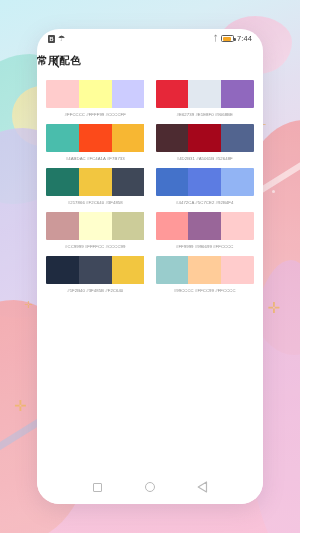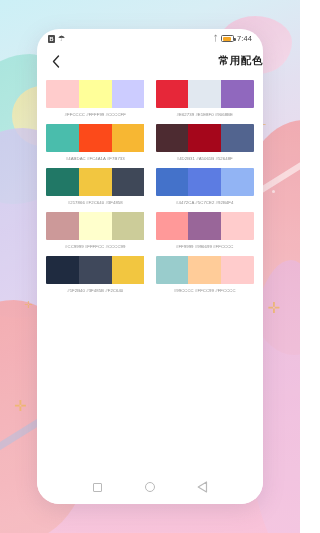--- a/index.html
+++ b/index.html
@@ -110,21 +110,21 @@
     height:26px; flex:0 0 26px;
     display:flex; align-items:center;
     position:relative;
     padding:0 11px;
   }
   #back-btn{
     width:16px;height:16px; display:flex;align-items:center;justify-content:center;
     cursor:pointer;
   }
   #appbar .title{
-    position:absolute; left:0; right:0; text-align:right;
+    position:absolute; left:0; right:0; text-align:left;
     font-size:10.5px; font-weight:bold; color:#222;
     letter-spacing:.6px;
     pointer-events:none;
   }
 
   
   #list{
     flex:1 1 auto; overflow:hidden;
     padding:6px 9px 0 9px;
   }

